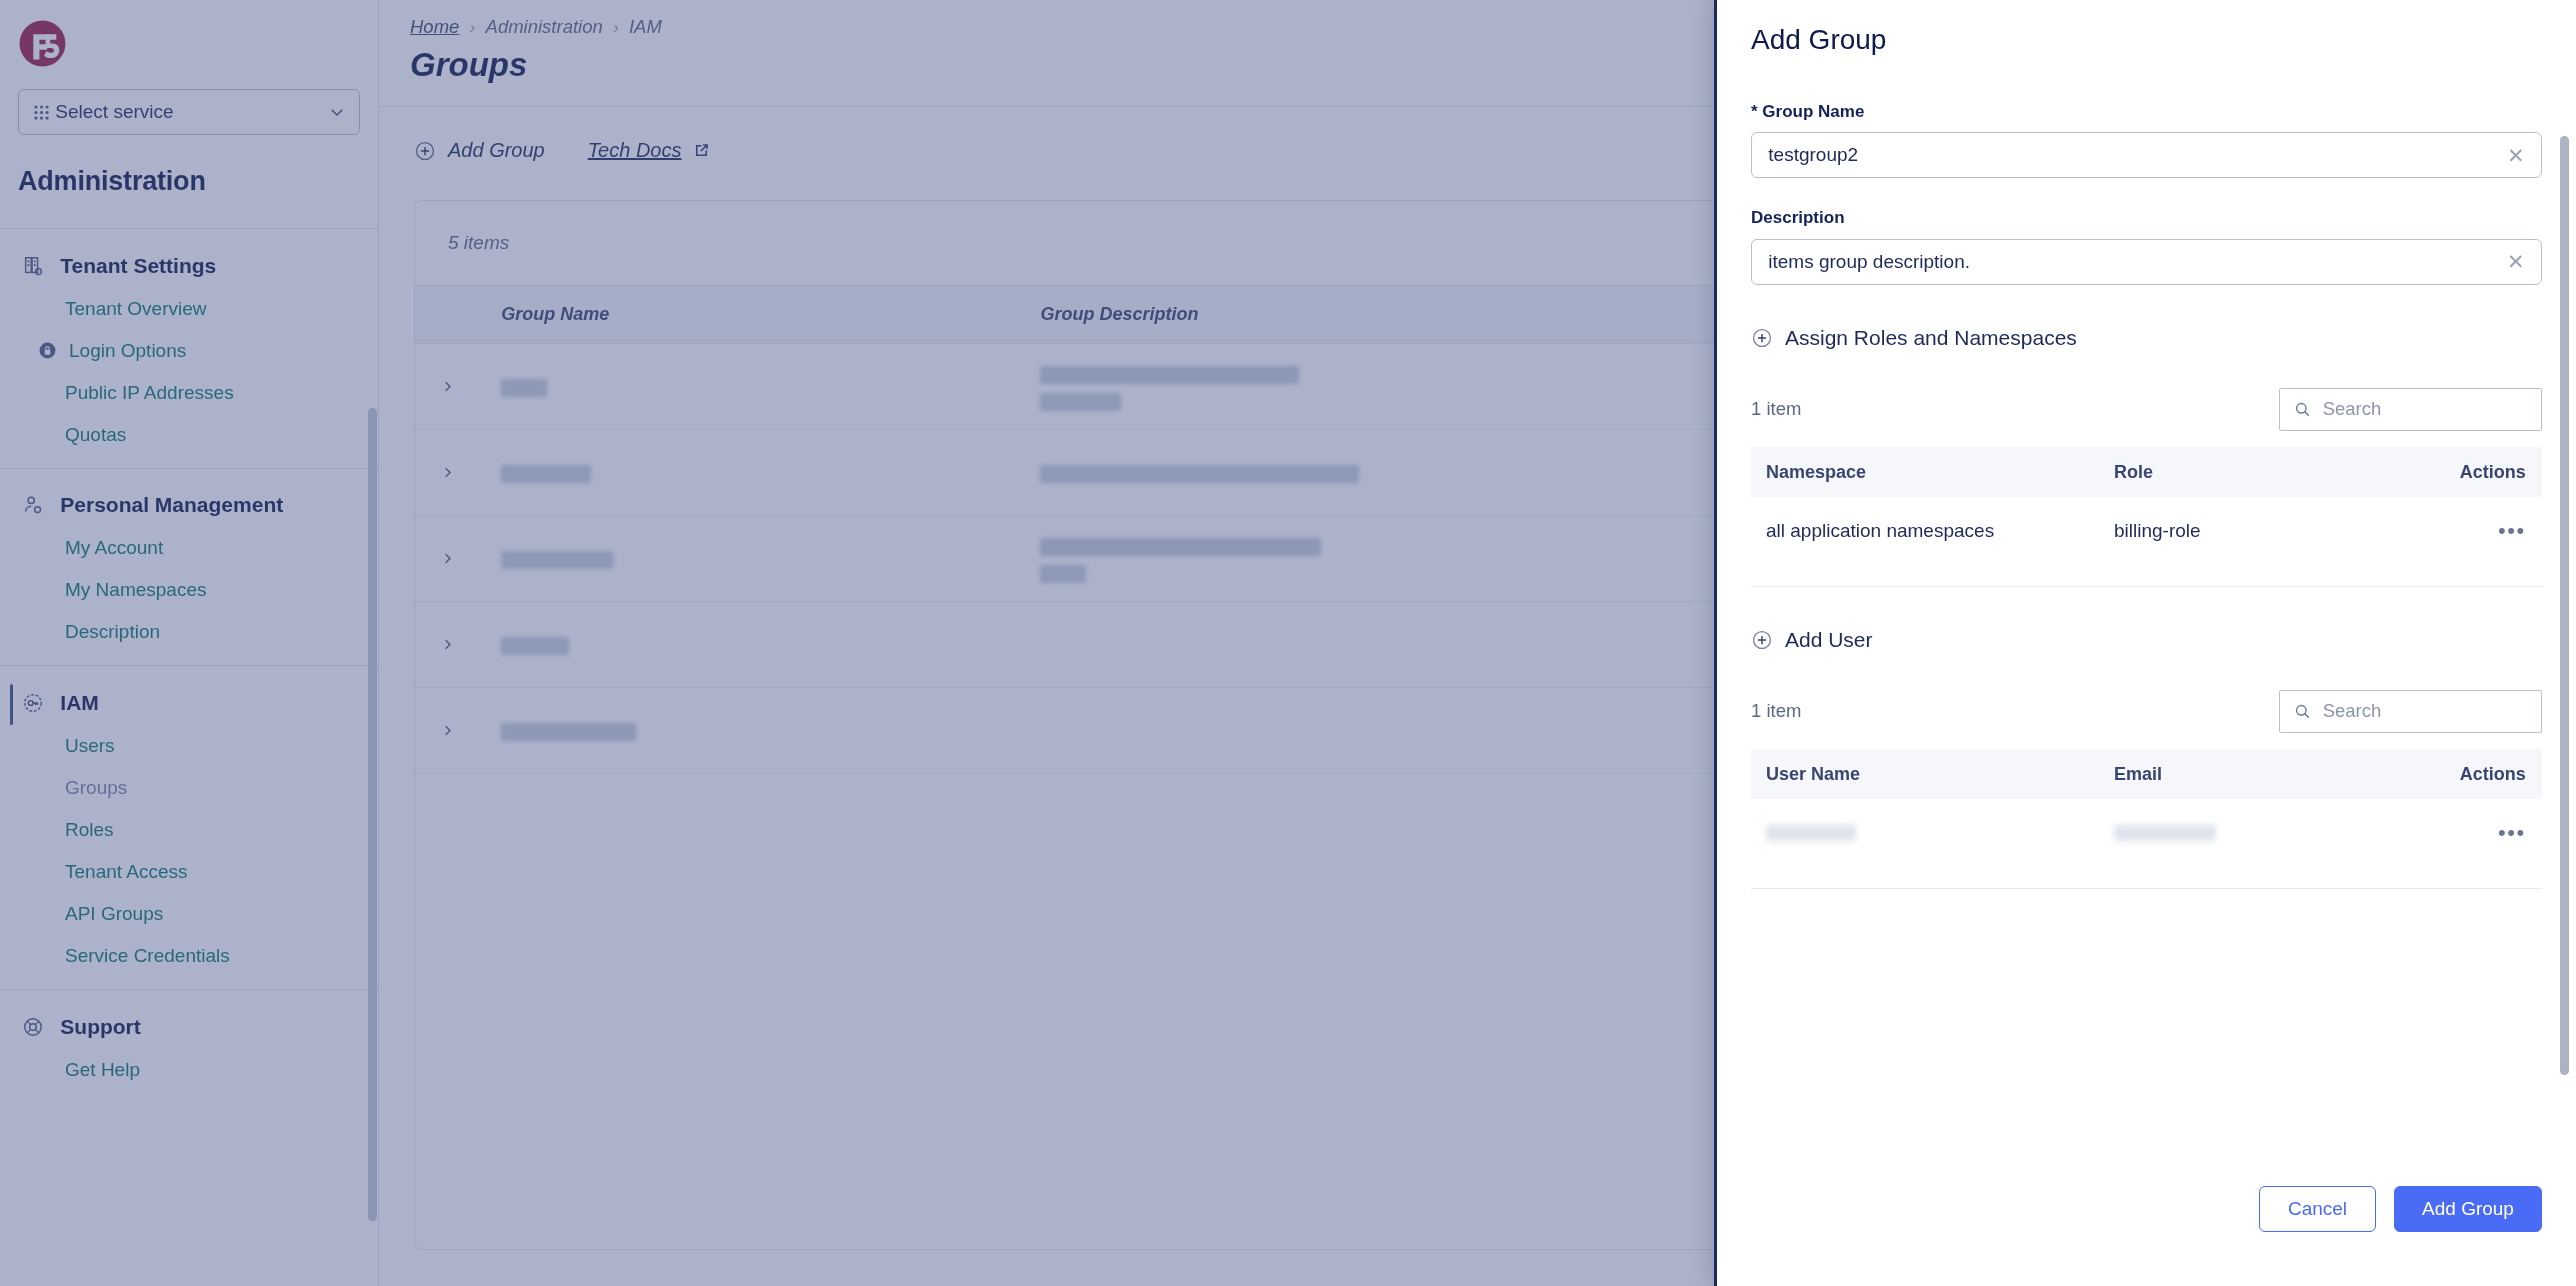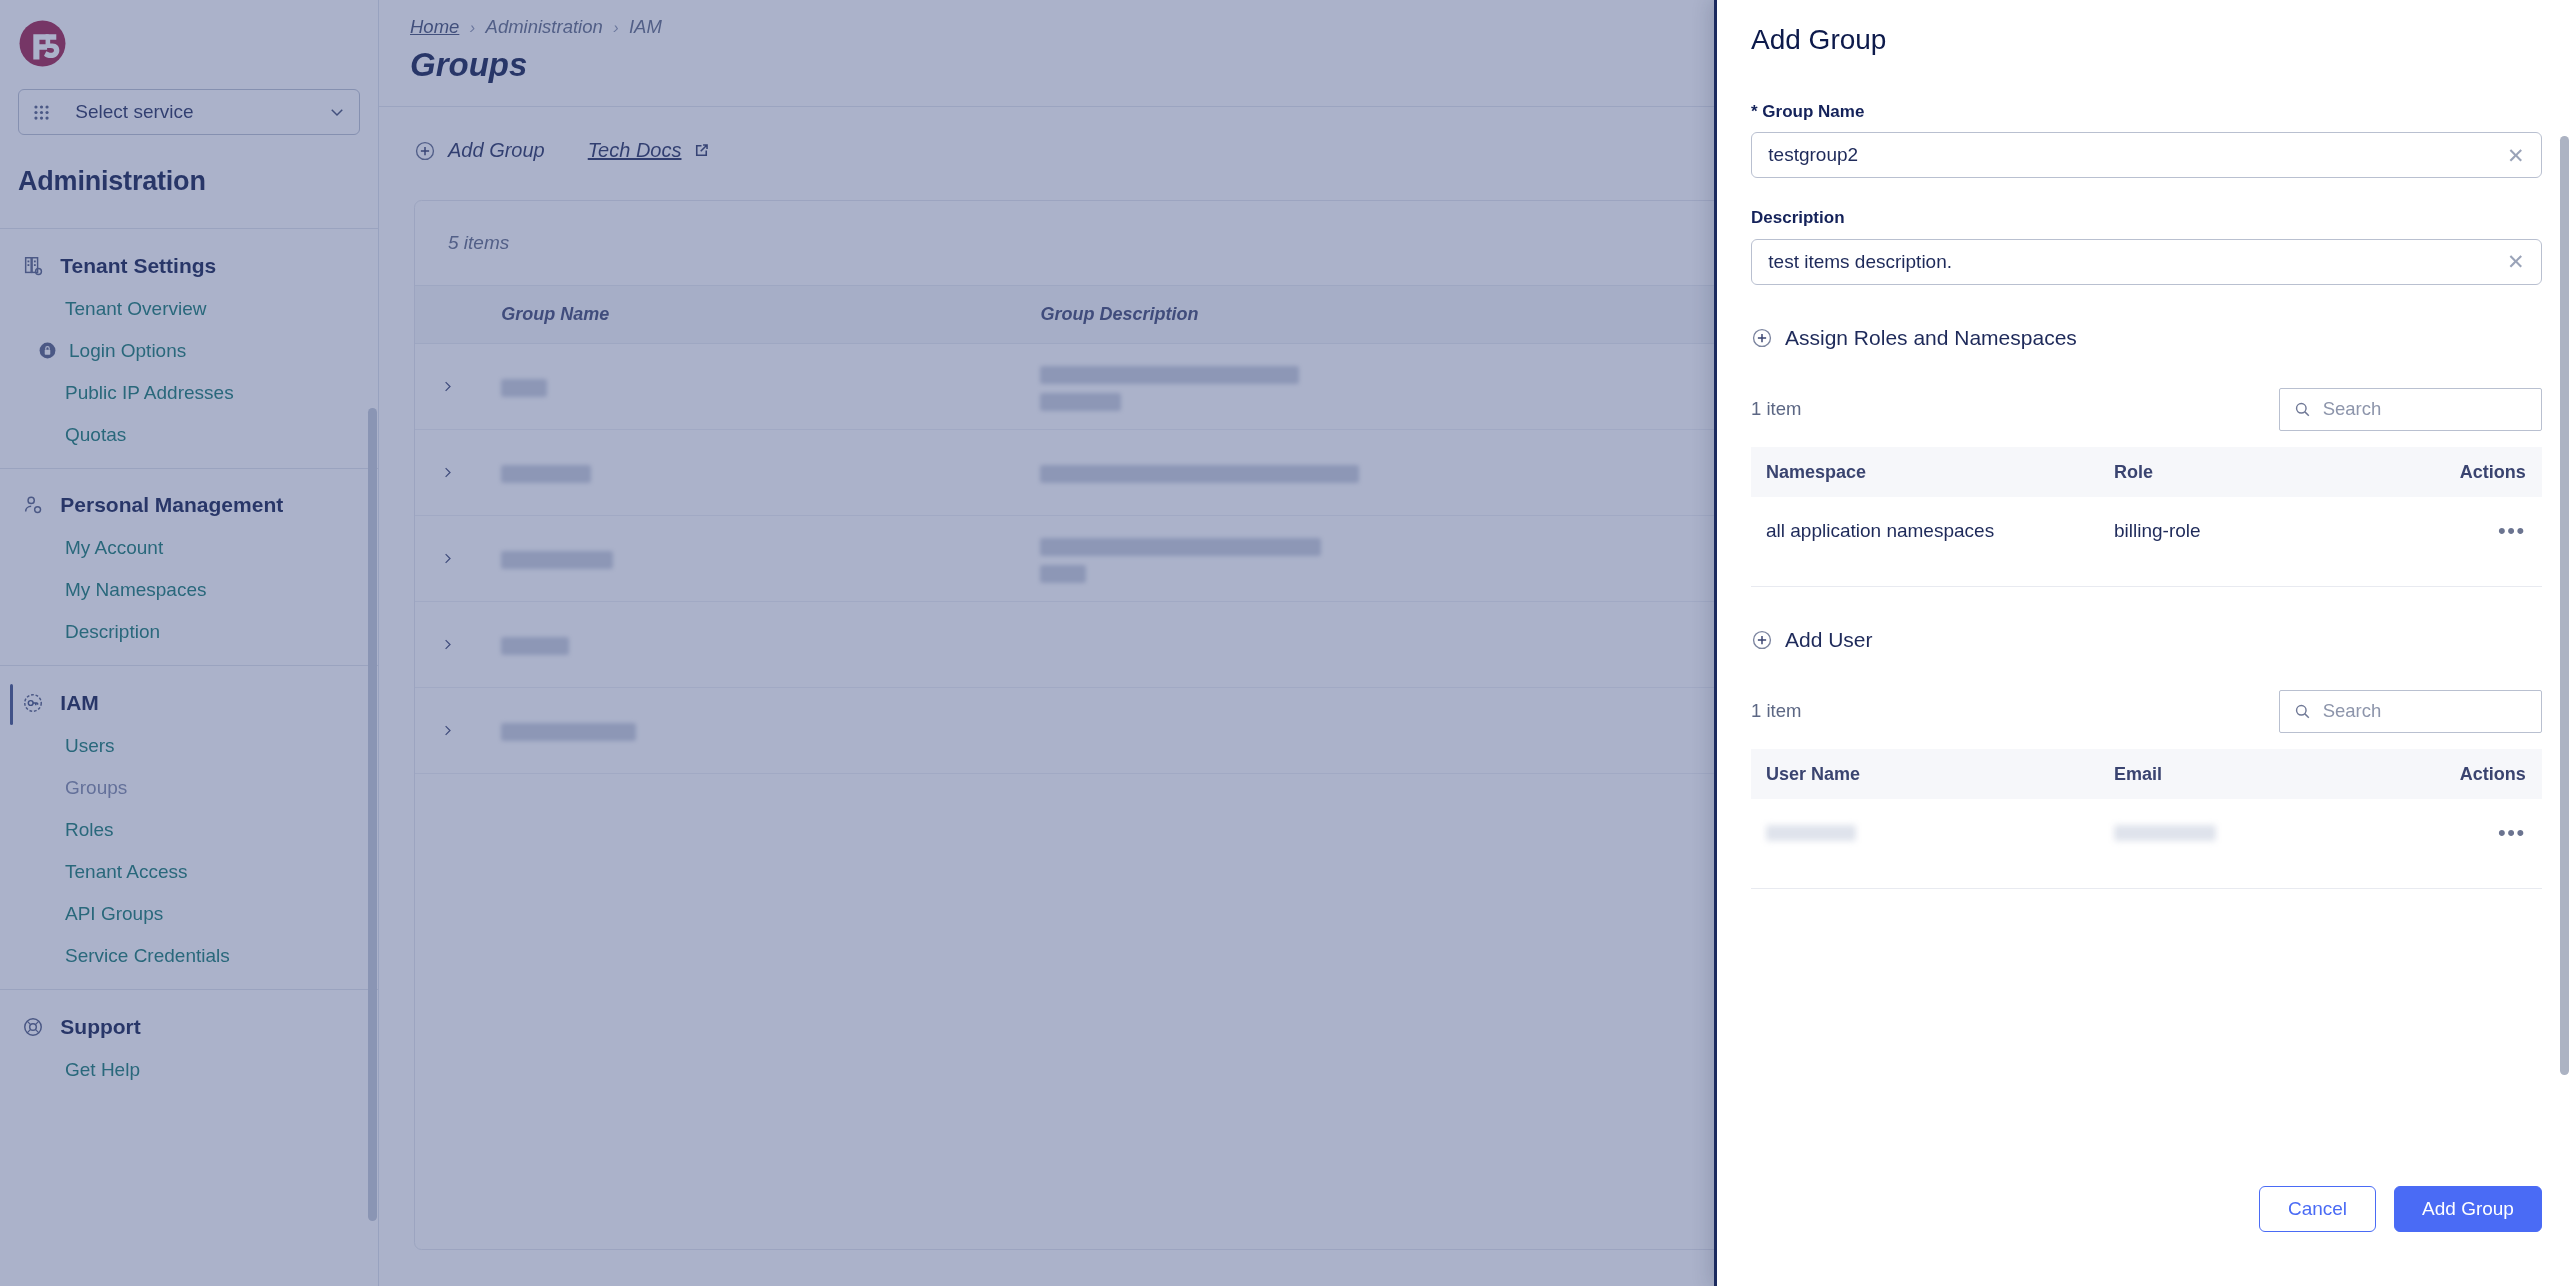--- a/index.html
+++ b/index.html
@@ -24,21 +24,21 @@
   }
   .logo-wrap { padding: 19px 0 0 18px; }
   .f5-logo { width: 49px; height: 49px; display:block; }
   .svc-select {
     margin: 21px 18px 0 18px;
     height: 46px;
     border: 0.7px solid #b9c0d0;
     border-radius: 6px;
     display: flex; align-items: center;
     padding: 0 13.3px;
-    gap: 24px;
+    gap: 4px;
   }
   .grid-icon { width: 19px; height: 19px; display:block; flex:0 0 19px; }
   .svc-label { font-size: 19px; color: #1e2a5a; flex: 1; }
   .chev { width: 18px; height: 18px; display:block; }
 
   .admin-title {
     font-size: 27px; font-weight: bold; color: #0d1a4b;
     padding: 31px 0 0 18px; letter-spacing: -0.2px;
   }
   .nav-sep { height: 0.7px; background: #dfe3eb; margin-top: 31px; }
@@ -447,21 +447,21 @@
     <div class="drawer-body">
 
       <div class="field-label">* Group Name</div>
       <div class="text-input">
         <span class="val">testgroup2</span>
         <span class="ti-clear">✕</span>
       </div>
 
       <div class="field-label second">Description</div>
       <div class="text-input">
-        <span class="val">test items description.</span>
+        <span class="val">items group description.</span>
         <span class="ti-clear">✕</span>
       </div>
 
       <div class="section-head">
         <svg class="plus-circ" viewBox="0 0 24 24">
           <circle cx="12" cy="12" r="9.2" fill="none" stroke="#7d86a0" stroke-width="1.5"></circle>
           <path d="M12 7.5v9M7.5 12h9" stroke="#3a4470" stroke-width="1.6"></path>
         </svg>
         <span>Assign Roles and Namespaces</span>
       </div>

